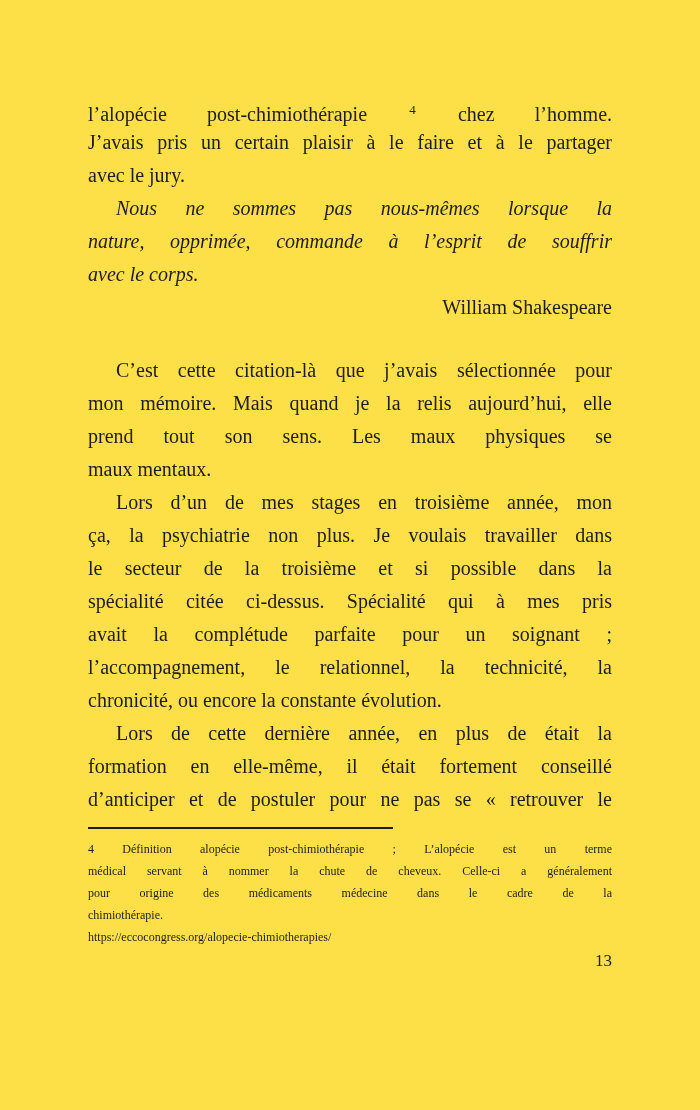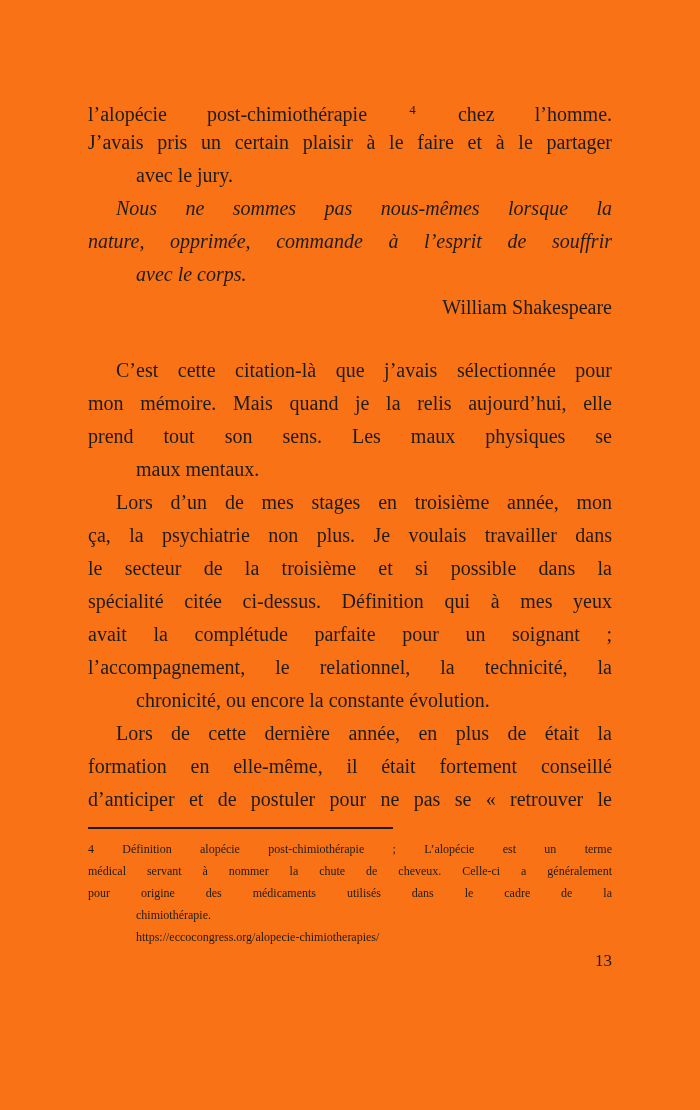--- a/index.html
+++ b/index.html
@@ -1,39 +1,39 @@
 <!DOCTYPE html>
 <html><head>
 <meta charset="utf-8">
 <style>
   html, body { margin: 0; padding: 0; background: #e8e8e8; }
   .page {
     position: relative;
     width: 700px;
     height: 1110px;
     margin: 0 auto;
-    background: #f97316;
+    background: #fde047;
     box-sizing: border-box;
     padding: 93px 88px 0 88px;
     font-family: "Liberation Serif", serif;
     color: #1c1c1c;
   }
   .text-block { width: 524px; }
   .body-text { font-size: 20px; }
   .line {
     line-height: 33px;
     height: 33px;
     text-align: justify;
     text-justify: inter-word;
     overflow: hidden;
     white-space: nowrap;
   }
   .jfull { text-align-last: justify; white-space: normal; }
   .indent { text-indent: 28px; }
-  .left-last { text-align-last: left; margin-left: 48px; }
+  .left-last { text-align-last: left; }
   .right { text-align: left; text-align-last: right; }
   .quote { font-style: italic; }
   .attrib { margin-bottom: 30px; }
   .fnref {
     font-size: 13px;
     vertical-align: 7px;
     padding: 0 2px;
   }
   .footnote-rule {
     width: 305px;
@@ -75,38 +75,38 @@
       <div class="line jfull indent">C’est cette citation-là que j’avais sélectionnée pour</div>
       <div class="line jfull">mon mémoire. Mais quand je la relis aujourd’hui, elle</div>
       <div class="line jfull">prend tout son sens. Les maux physiques se</div>
       <div class="line left-last">maux mentaux.</div>
     </div>
 
     <div>
       <div class="line jfull indent">Lors d’un de mes stages en troisième année, mon</div>
       <div class="line jfull">ça, la psychiatrie non plus. Je voulais travailler dans</div>
       <div class="line jfull">le secteur de la troisième et si possible dans la</div>
-      <div class="line jfull">spécialité citée ci-dessus. Définition qui à mes yeux</div>
+      <div class="line jfull">spécialité citée ci-dessus. Spécialité qui à mes pris</div>
       <div class="line jfull">avait la complétude parfaite pour un soignant ;</div>
       <div class="line jfull">l’accompagnement, le relationnel, la technicité, la</div>
       <div class="line left-last">chronicité, ou encore la constante évolution.</div>
     </div>
 
     <div>
       <div class="line jfull indent">Lors de cette dernière année, en plus de était la</div>
       <div class="line jfull">formation en elle-même, il était fortement conseillé</div>
       <div class="line jfull">d’anticiper et de postuler pour ne pas se « retrouver le</div>
     </div>
 
     <div class="footnote-rule"></div>
 
     <div class="footnote">
       <div class="line jfull"><span>4</span> <span>Définition alopécie post-chimiothérapie ; L’alopécie est un terme</span></div>
       <div class="line jfull">médical servant à nommer la chute de cheveux. Celle-ci a généralement</div>
-      <div class="line jfull">pour origine des médicaments utilisés dans le cadre de la</div>
+      <div class="line jfull">pour origine des médicaments médecine dans le cadre de la</div>
       <div class="line left-last">chimiothérapie.</div>
       <div class="line left-last">https://eccocongress.org/alopecie-chimiotherapies/</div>
     </div>
 
     <div class="page-number-row">13</div>
 
   </div>
 </div>
 
 </body></html>

